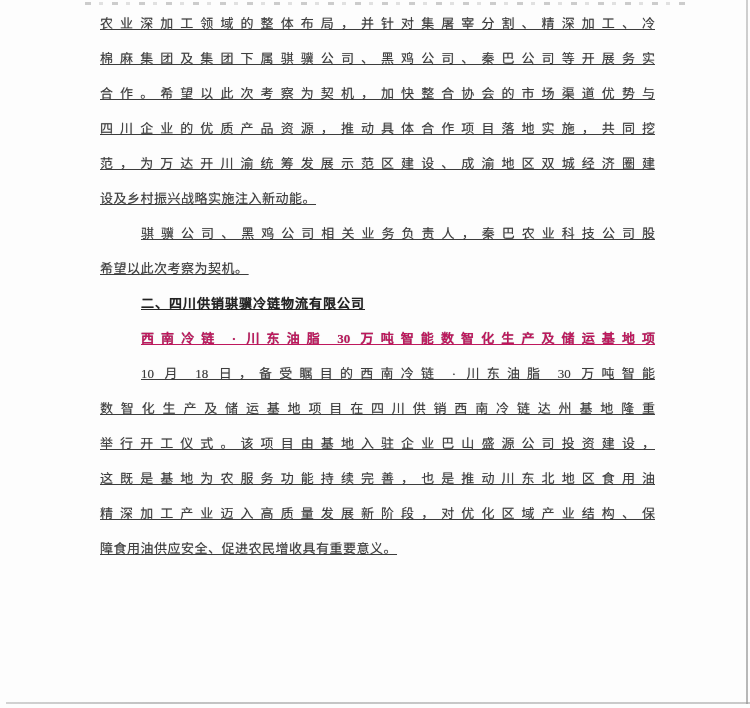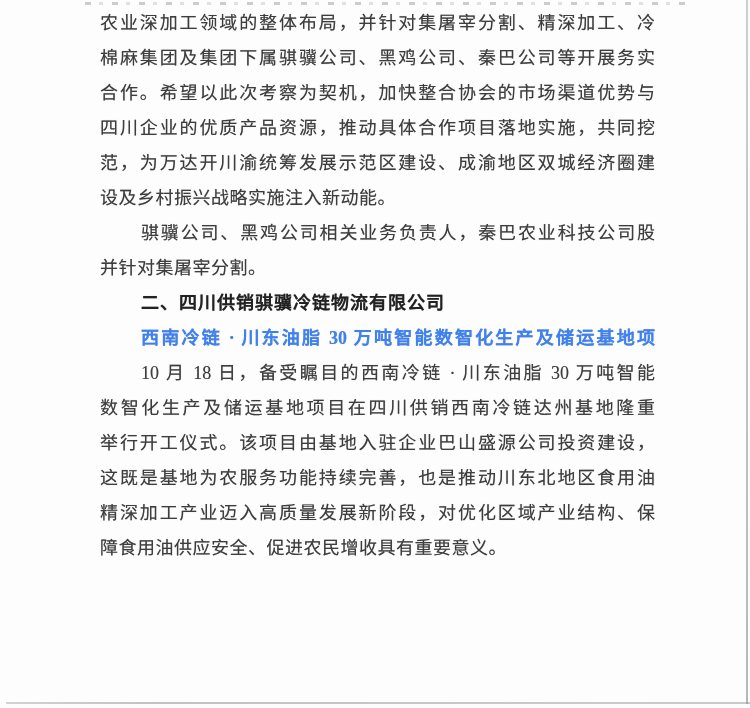--- a/index.html
+++ b/index.html
@@ -16,24 +16,25 @@
   }
   .text-column {
     position: absolute;
     left: 100px;
     top: 6px;
     width: 555px;
   }
   .line {
     height: 35px;
     line-height: 35px;
-    font-size: 18px;
+    font-size: 13px;
     letter-spacing: 0.5px;
     white-space: nowrap;
     text-shadow: 0 0 0.7px rgba(40, 40, 40, 0.45);
+    text-decoration: underline;
   }
   .line.justify {
     white-space: normal;
     text-align: justify;
     text-align-last: justify;
     text-justify: inter-character;
     letter-spacing: 0;
   }
   .line.body {
     font-family: "Liberation Serif", "DejaVu Serif", serif;
@@ -41,21 +42,21 @@
   }
   .line.heading {
     font-family: "Liberation Sans", "DejaVu Sans", sans-serif;
     font-weight: 700;
     color: #222222;
     letter-spacing: 1px;
   }
   .line.subtitle {
     font-family: "Liberation Serif", "DejaVu Serif", serif;
     font-weight: 700;
-    color: #3b82f6;
+    color: #be185d;
   }
   .line.indent {
     padding-left: 41px;
   }
   
   .artifact-top {
     position: absolute;
     top: 2px;
     left: 85px;
     width: 600px;
@@ -94,21 +95,21 @@
   <div class="artifact-right"></div>
   <div class="artifact-bottom"></div>
   <div class="text-column" id="text-column">
       <div class="line body justify">农业深加工领域的整体布局，并针对集屠宰分割、精深加工、冷</div>
       <div class="line body justify">棉麻集团及集团下属骐骥公司、黑鸡公司、秦巴公司等开展务实</div>
       <div class="line body justify">合作。希望以此次考察为契机，加快整合协会的市场渠道优势与</div>
       <div class="line body justify">四川企业的优质产品资源，推动具体合作项目落地实施，共同挖</div>
       <div class="line body justify">范，为万达开川渝统筹发展示范区建设、成渝地区双城经济圈建</div>
       <div class="line body">设及乡村振兴战略实施注入新动能。</div>
       <div class="line body indent justify">骐骥公司、黑鸡公司相关业务负责人，秦巴农业科技公司股</div>
-      <div class="line body">并针对集屠宰分割。</div>
+      <div class="line body">希望以此次考察为契机。</div>
       <div class="line heading indent">二、四川供销骐骥冷链物流有限公司</div>
       <div class="line subtitle indent justify">西南冷链 · 川东油脂 30 万吨智能数智化生产及储运基地项</div>
       <div class="line body indent justify">10 月 18 日，备受瞩目的西南冷链 · 川东油脂 30 万吨智能</div>
       <div class="line body justify">数智化生产及储运基地项目在四川供销西南冷链达州基地隆重</div>
       <div class="line body justify">举行开工仪式。该项目由基地入驻企业巴山盛源公司投资建设，</div>
       <div class="line body justify">这既是基地为农服务功能持续完善，也是推动川东北地区食用油</div>
       <div class="line body justify">精深加工产业迈入高质量发展新阶段，对优化区域产业结构、保</div>
       <div class="line body">障食用油供应安全、促进农民增收具有重要意义。</div>
     </div>
 </div>

